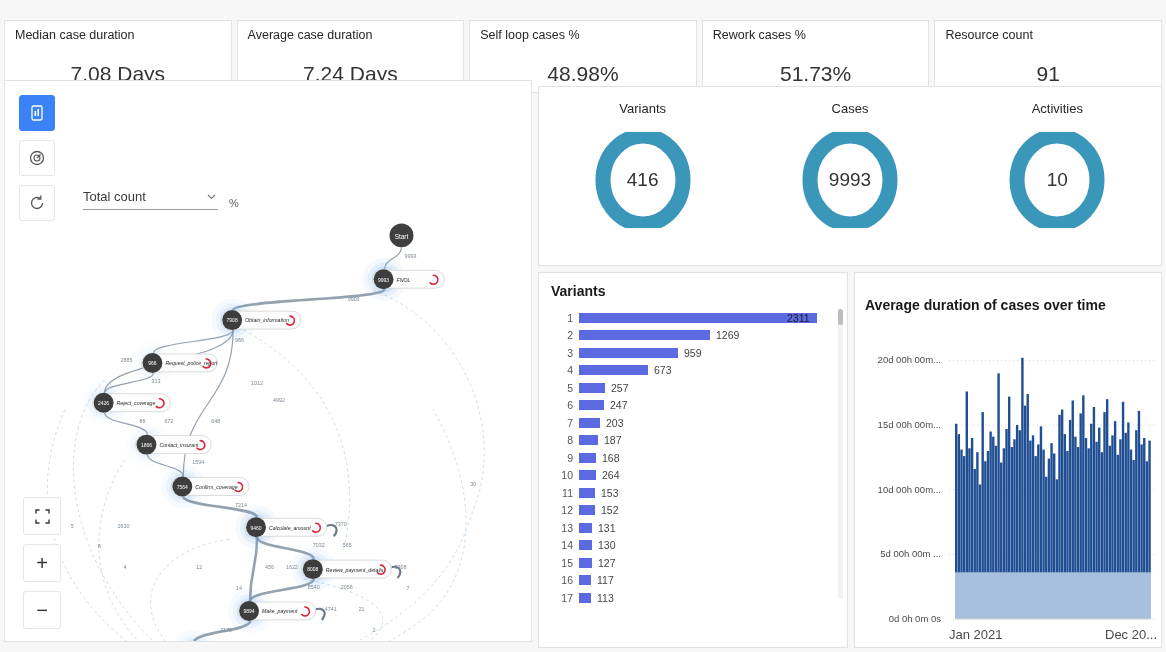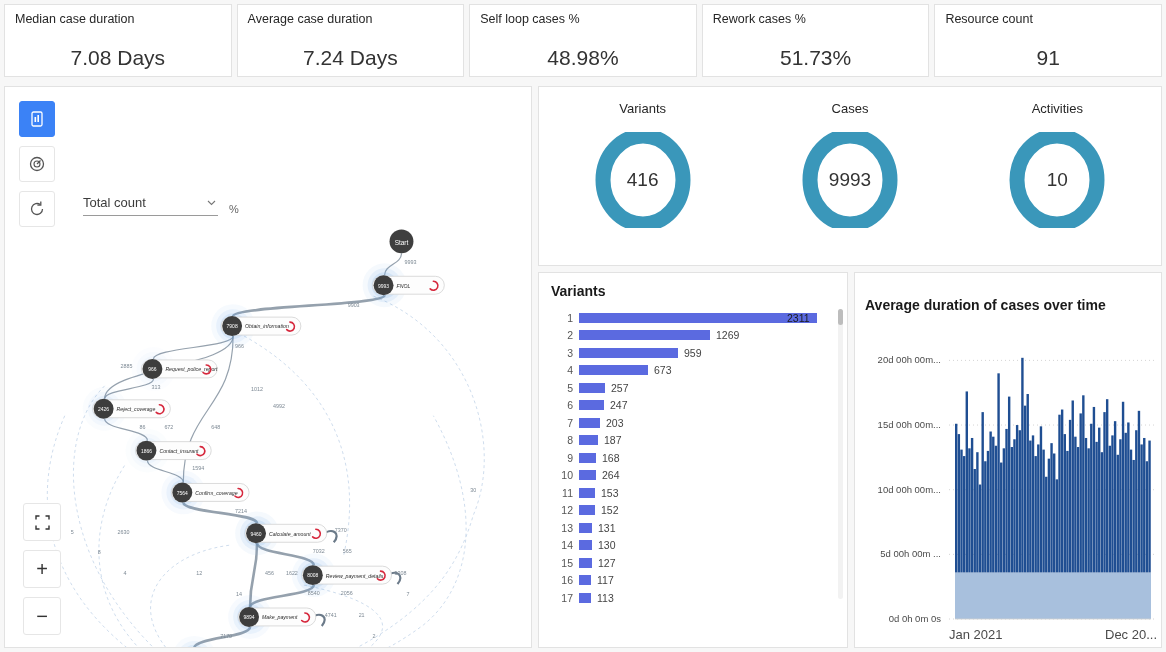--- a/index.html
+++ b/index.html
@@ -6,34 +6,34 @@
   html, body {
     width: 1166px; height: 652px;
     background: #f7f7f7;
     font-family: "Liberation Sans", sans-serif;
     overflow: hidden;
   }
   .panel { background: #ffffff; border: 1px solid #e2e2e2; }
 
   
   #kpi-row {
-    position: absolute; left: 4px; top: 4px;
+    position: absolute; left: 4px; top: 20px;
     width: 1158px; height: 73px;
     display: flex; gap: 5px;
   }
   .kpi-card { flex: 1; padding: 7px 10px 0 10px; }
   .kpi-title { font-size: 12.5px; color: #262626; }
   .kpi-value {
     font-size: 21px; color: #333; text-align: center;
     margin-top: 20px; font-weight: 400;
   }
 
   
   #graph-panel {
-    position: absolute; left: 4px; top: 86px;
+    position: absolute; left: 4px; top: 80px;
     width: 528px; height: 562px;
   }
   #graph-tools { position: absolute; left: 14px; top: 14px; }
   .tool-btn {
     width: 36px; height: 36px; border: 1px solid #e6e6e6; border-radius: 3px;
     background: #fff; margin-bottom: 9px;
     display: flex; align-items: center; justify-content: center;
     color: #555;
   }
   .tool-btn.active { background: #3b82f6; border-color: #3b82f6; color: #fff; }

